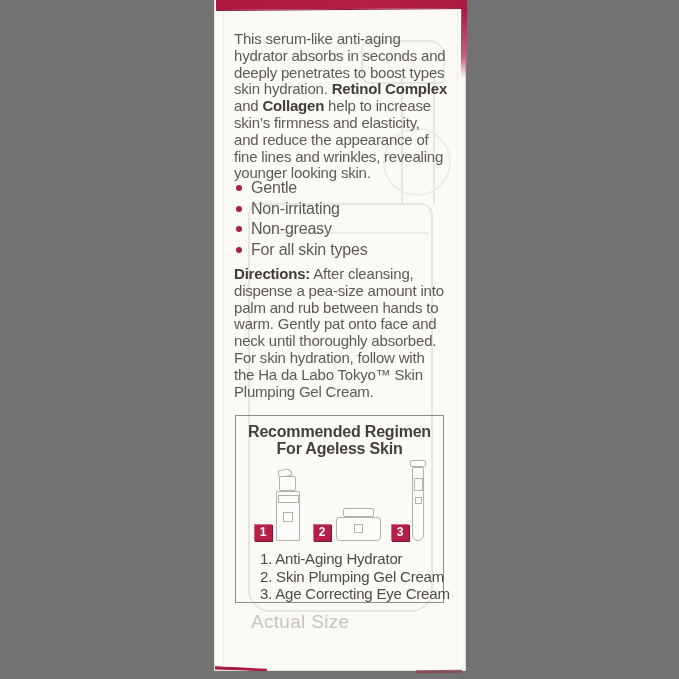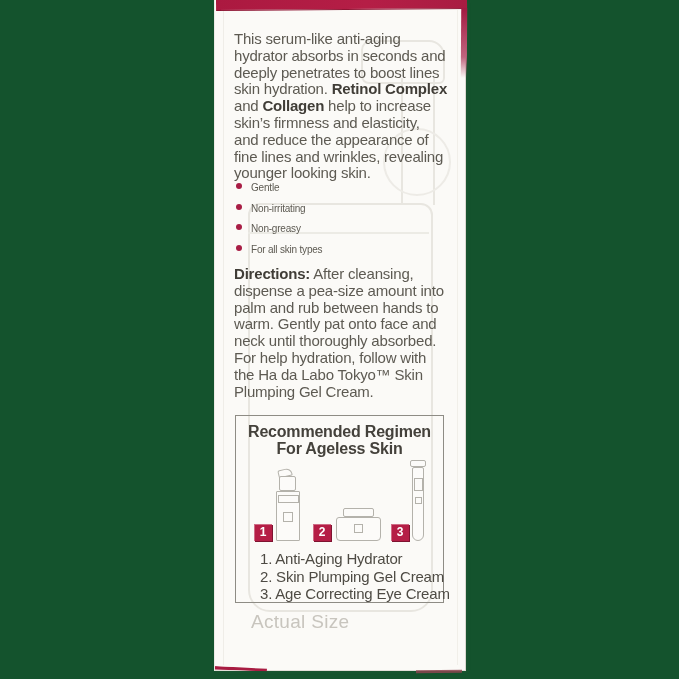--- a/index.html
+++ b/index.html
@@ -1,17 +1,17 @@
 <!DOCTYPE html>
 <html><head>
 <meta charset="utf-8">
 <style>
   html,body{margin:0;padding:0;background:#ffffff;width:679px;height:679px;overflow:hidden;
     font-family:"Liberation Sans", sans-serif;}
-  .scene{position:relative;width:679px;height:679px;background:#14532d;}
+  .scene{position:relative;width:679px;height:679px;background:#737373;}
 
   
   .carton{position:absolute;left:214px;top:0;width:250px;height:670px;background:#fbfaf7;
     border-right:1px solid #dbd8d2;border-left:1px solid #eceae5;border-bottom:1px solid #e2dfd9;
     box-shadow:2px 1px 3px rgba(120,115,105,.08);}
   .crease{position:absolute;left:8px;top:10px;width:1px;height:655px;background:#efede8;}
   .crease2{position:absolute;right:7px;top:10px;width:1px;height:655px;background:#f1efe9;}
 
   .top-band{position:absolute;left:216px;top:0;width:251px;height:10px;
     background:linear-gradient(to right,#ab1940,#b51e46 60%,#a91c42);
@@ -34,21 +34,21 @@
   .ghost-nozzle{left:146px;top:40px;width:80px;height:40px;border:2px solid #e8e6e0;border-radius:10px 16px 6px 8px;}
 
   
   .desc,.directions{position:absolute;left:19px;width:222px;color:#5d5a52;font-size:15px;letter-spacing:-0.2px;}
   .desc{top:31px;}
   .directions{top:266px;}
   .line{height:16.8px;line-height:16.8px;white-space:nowrap;}
   .b{font-weight:bold;color:#403d37;}
 
   .bullets{position:absolute;left:21px;top:178px;margin:0;padding:0;list-style:none;}
-  .bullets li{height:20.6px;line-height:20.6px;color:#5d5a52;font-size:10px;letter-spacing:-0.2px;white-space:nowrap;}
+  .bullets li{height:20.6px;line-height:20.6px;color:#5d5a52;font-size:16px;letter-spacing:-0.2px;white-space:nowrap;}
   .dot{display:inline-block;width:6px;height:6px;border-radius:50%;background:#a81d45;margin-right:9px;vertical-align:2px;}
 
   
   .regimen{position:absolute;left:20px;top:415px;width:207px;height:186px;border:1.5px solid #8e8c85;}
   .reg-title{margin-top:7px;text-align:center;color:#44413b;font-size:16px;font-weight:bold;
     line-height:17px;letter-spacing:-0.2px;}
   .badge{position:absolute;width:18px;height:17px;background:#b51e46;color:#fff;
     font-size:12px;font-weight:bold;text-align:center;line-height:17px;
     box-shadow:inset 1px 1px 0 rgba(255,255,255,.35),1px 1px 0 #7e1330;}
   .prod{position:absolute;}
@@ -70,21 +70,21 @@
 
     <div class="ghost ghost-nozzle"></div>
     <div class="ghost ghost-neck"></div>
     <div class="ghost ghost-collar"></div>
     <div class="ghost ghost-body"></div>
     <div class="ghost ghost-label-line"></div>
 
     <div class="desc">
         <div class="line"><span>This serum-like anti-aging</span></div>
         <div class="line"><span>hydrator absorbs in seconds and</span></div>
-        <div class="line"><span>deeply penetrates to boost lines</span></div>
+        <div class="line"><span>deeply penetrates to boost types</span></div>
         <div class="line"><span>skin hydration. </span><span class="b">Retinol Complex</span></div>
         <div class="line"><span>and </span><span class="b">Collagen</span><span> help to increase</span></div>
         <div class="line"><span>skin’s firmness and elasticity,</span></div>
         <div class="line"><span>and reduce the appearance of</span></div>
         <div class="line"><span>fine lines and wrinkles, revealing</span></div>
         <div class="line"><span>younger looking skin.</span></div>
       </div>
 
     <ul class="bullets">
         <li><span class="dot"></span><span>Gentle</span></li>
@@ -92,21 +92,21 @@
         <li><span class="dot"></span><span>Non-greasy</span></li>
         <li><span class="dot"></span><span>For all skin types</span></li>
       </ul>
 
     <div class="directions">
         <div class="line"><span class="b">Directions:</span><span> After cleansing,</span></div>
         <div class="line"><span>dispense a pea-size amount into</span></div>
         <div class="line"><span>palm and rub between hands to</span></div>
         <div class="line"><span>warm. Gently pat onto face and</span></div>
         <div class="line"><span>neck until thoroughly absorbed.</span></div>
-        <div class="line"><span>For help hydration, follow with</span></div>
+        <div class="line"><span>For skin hydration, follow with</span></div>
         <div class="line"><span>the Ha da Labo Tokyo™ Skin</span></div>
         <div class="line"><span>Plumping Gel Cream.</span></div>
       </div>
 
     <div class="regimen">
       <div class="reg-title">Recommended Regimen</div>
       <div class="reg-title" style="margin-top:0;text-align:center;">For Ageless Skin</div>
 
       <div class="prod" style="left:40px;top:53px;width:26px;height:72px;">
         <div class="part" style="left:2px;top:0;width:14px;height:8px;border-radius:2px 6px 1px 1px;transform:rotate(-14deg);"></div>

